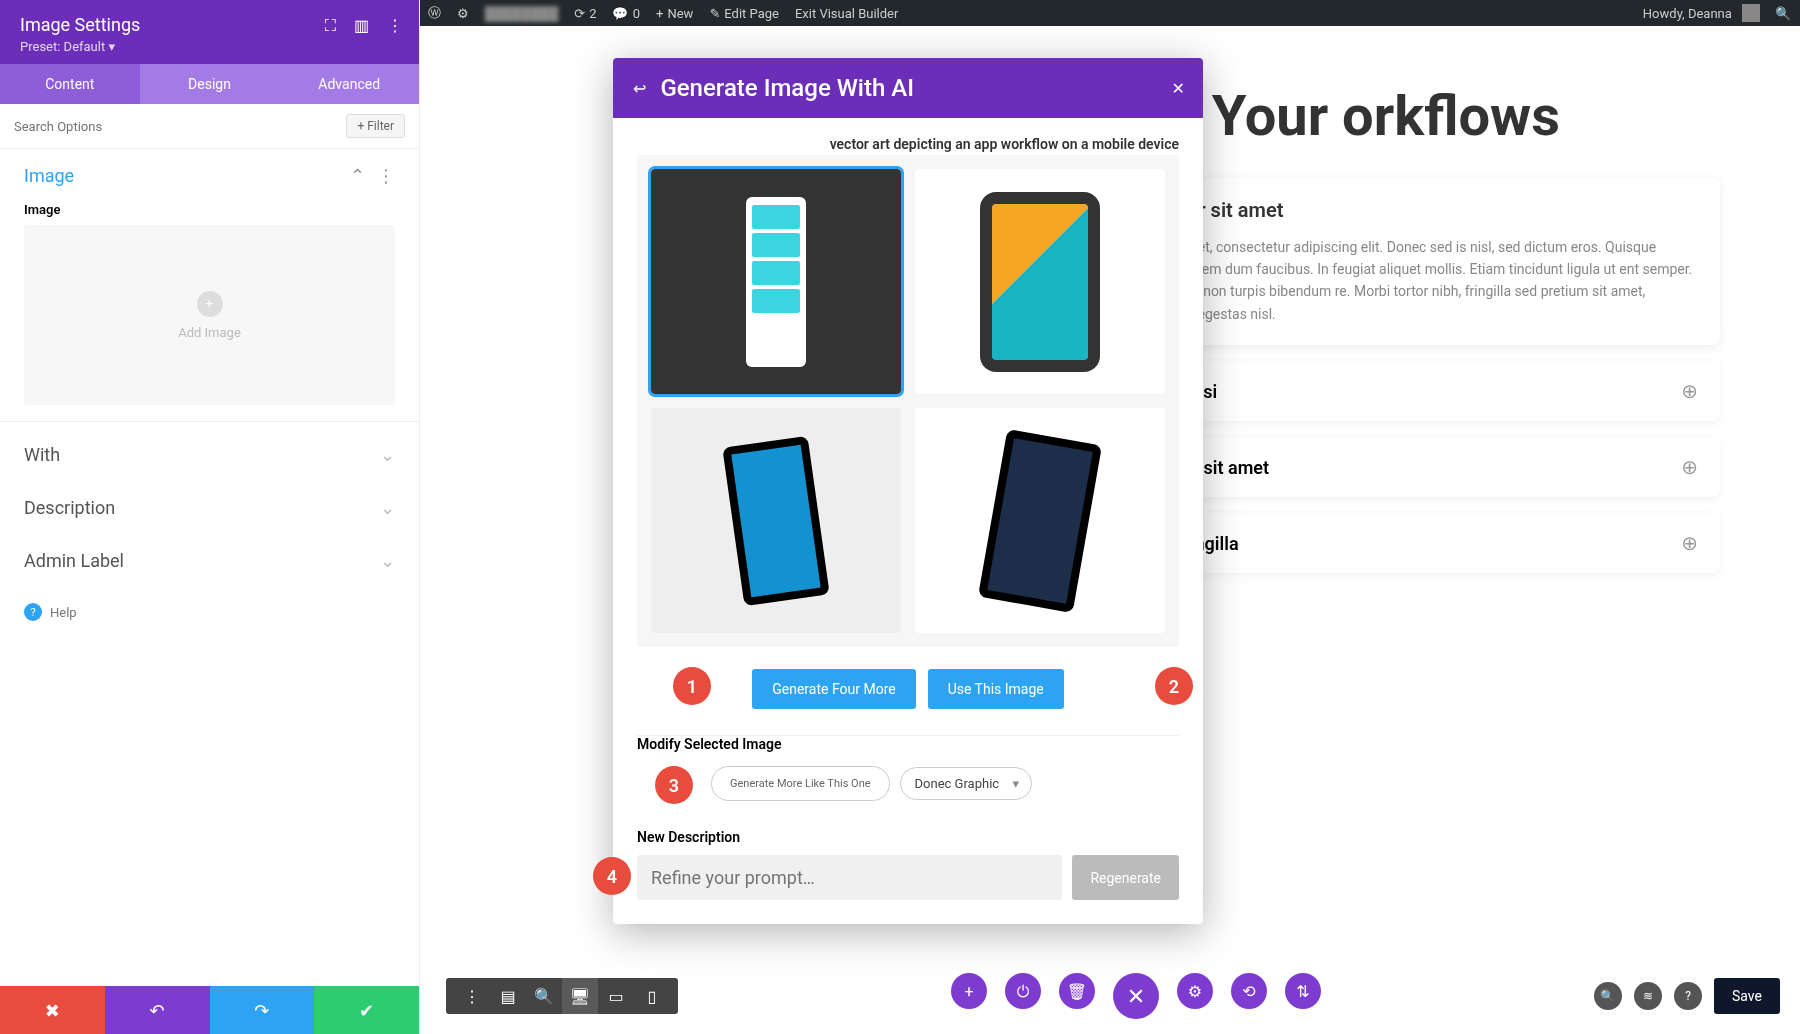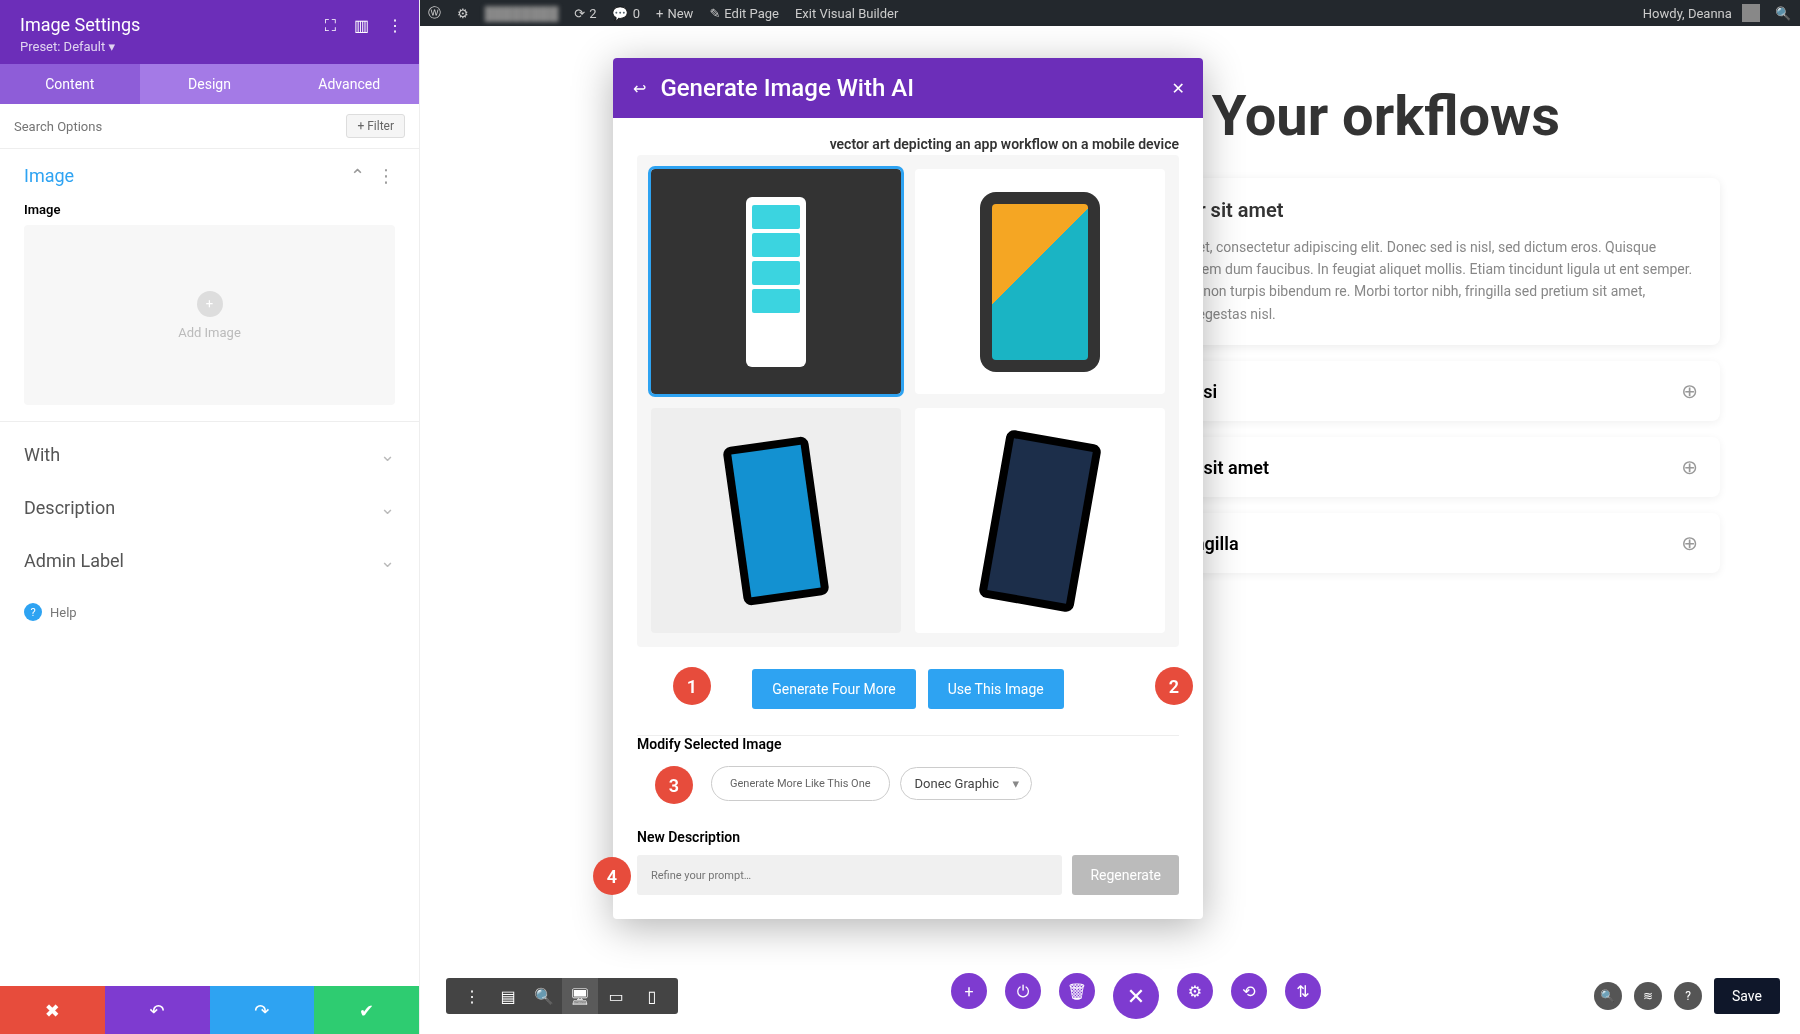--- a/index.html
+++ b/index.html
@@ -56,21 +56,21 @@
 .thumb.sel { outline:3px solid #2ea3f2; }
 .btn-row { display:flex; justify-content:center; gap:12px; margin-top:22px; position:relative; }
 .btn-blue { background:#2ea3f2; color:#fff; border:none; padding:12px 20px; font-size:14px; border-radius:3px; cursor:pointer; }
 .badge { position:absolute; width:38px; height:38px; border-radius:50%; background:#e74c3c; color:#fff; display:flex; align-items:center; justify-content:center; font-size:18px; font-weight:600; z-index:2; }
 .sub-label { font-size:14px; font-weight:600; margin-top:26px; border-top:1px solid #eee; }
 .mod-row { display:flex; align-items:center; gap:10px; margin-top:14px; position:relative; }
 .btn-outline { border:1px solid #ccc; background:#fff; color:#666; padding:10px 18px; border-radius:20px; font-size:11px; cursor:pointer; }
 .sel-outline { border:1px solid #ccc; background:#fff; color:#444; padding:8px 32px 8px 14px; border-radius:20px; font-size:13px; position:relative; }
 .sel-outline::after { content:"▾"; position:absolute; right:12px; color:#888; }
 .desc-row { display:flex; gap:10px; margin-top:10px; position:relative; }
-.desc-row input { flex:1; background:#f0f0f0; border:none; padding:12px 14px; border-radius:3px; font-size:11px; }
+.desc-row input { flex:1; background:#f0f0f0; border:none; padding:12px 14px; border-radius:3px; font-size:18px; }
 .btn-gray { background:#bbb; color:#fff; border:none; padding:12px 18px; border-radius:3px; font-size:14px; cursor:pointer; }
 
 
 .builder-bar { position:absolute; left:446px; right:0; bottom:18px; height:40px; display:flex; align-items:center; z-index:10; }
 .bb-left { background:#444; display:flex; align-items:center; padding:0 8px; border-radius:3px; }
 .bb-left span { width:36px; height:36px; display:flex; align-items:center; justify-content:center; color:#fff; cursor:pointer; }
 .bb-left span.active { background:#5a5a5a; }
 .bb-center { margin:0 auto; display:flex; gap:18px; }
 .circ { width:36px; height:36px; border-radius:50%; background:#7e3bd0; color:#fff; display:flex; align-items:center; justify-content:center; cursor:pointer; font-size:16px; }
 .circ.big { width:46px; height:46px; font-size:22px; }

